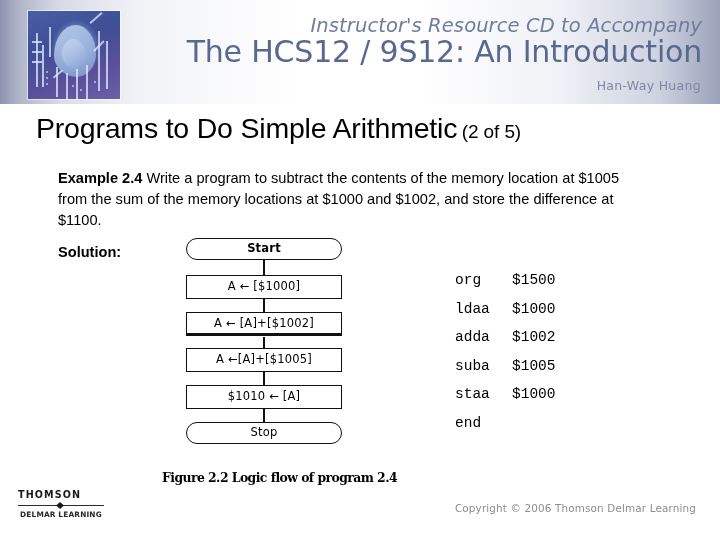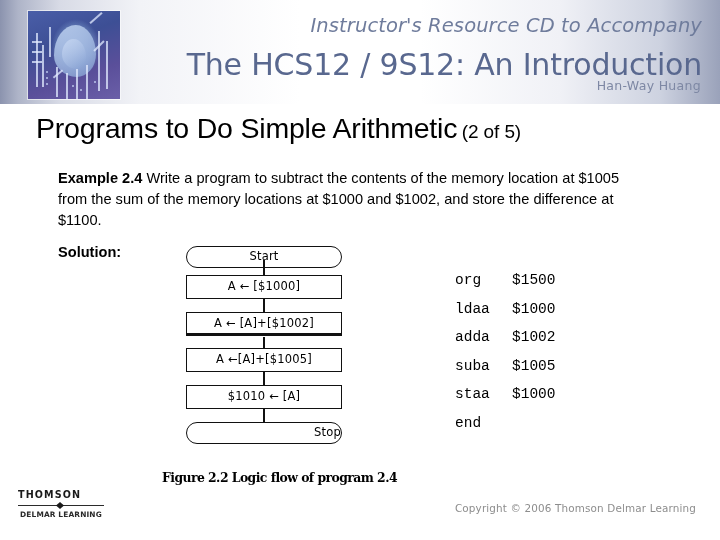--- a/index.html
+++ b/index.html
@@ -71,21 +71,20 @@
     white-space: nowrap;
   }
   .banner-main {
     position: absolute;
     right: 18px; top: 34px;
     font-family: "DejaVu Sans", sans-serif;
     font-size: 30px;
     color: #59688f;
     letter-spacing: -0.2px;
     white-space: nowrap;
-    margin-top: 13px;
   }
   .banner-author {
     position: absolute;
     right: 19px; top: 78px;
     font-family: "DejaVu Sans", sans-serif;
     font-size: 12.5px;
     color: #7e88a4;
     letter-spacing: 0.3px;
     white-space: nowrap;
   }
@@ -285,36 +284,36 @@
   <span class="main">Programs to Do Simple Arithmetic</span><span>&nbsp;</span><span class="sub">(2 of 5)</span>
 </div>
 
 <div class="example-block">
   <b>Example 2.4</b><span> Write a program to subtract the contents of the memory location at $1005 from the sum of the memory locations at $1000 and $1002, and store the difference at $1100.</span>
 </div>
 
 <div class="solution-label">Solution:</div>
 
 <div class="flowchart">
-  <div class="fc-node fc-term" style="top:8px;">Start</div>
+  <div class="fc-node fc-term" style="top:0px;font-weight:bold;">Start</div>
   <div class="fc-line" style="top:22px;  height:15px;"></div>
 
   <div class="fc-node fc-proc" style="top:37px;">A ← [$1000]</div>
   <div class="fc-line" style="top:61px;  height:13px;"></div>
 
   <div class="fc-node fc-proc heavy" style="top:74px;">A ← [A]+[$1002]</div>
   <div class="fc-line" style="top:99px;  height:13px;"></div>
 
   <div class="fc-node fc-proc" style="top:110px;">A ←[A]+[$1005]</div>
   <div class="fc-line" style="top:134px; height:13px;"></div>
 
   <div class="fc-node fc-proc" style="top:147px;">$1010 ← [A]</div>
   <div class="fc-line" style="top:171px; height:13px;"></div>
 
-  <div class="fc-node fc-term" style="top:184px;text-align:right;">Stop</div>
+  <div class="fc-node fc-term" style="top:184px;">Stop</div>
 </div>
 
 <div class="fc-caption">Figure 2.2 Logic flow of program 2.4</div>
 
 <div class="code-listing">
   <div class="code-row">
     <span class="code-mnem">org</span><span class="code-oper">$1500</span>
   </div>
   <div class="code-row">
     <span class="code-mnem">ldaa</span><span class="code-oper">$1000</span>

